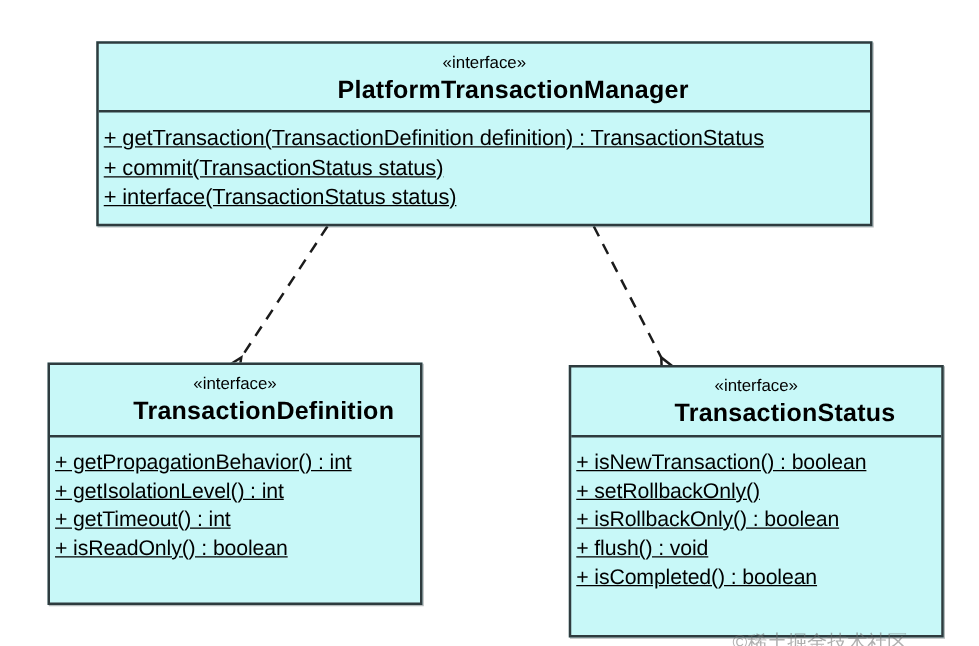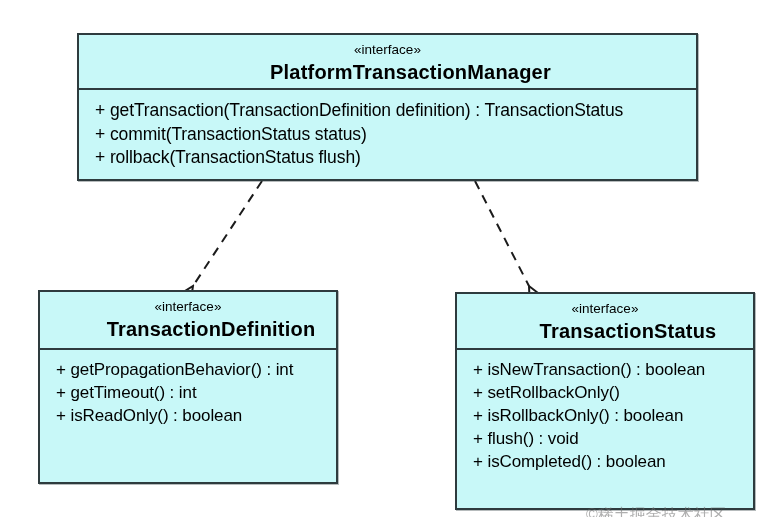--- a/index.html
+++ b/index.html
@@ -44,21 +44,22 @@
   }
   .class-name {
     font-size: 20px;
     font-weight: 700;
     color: #000;
     line-height: 26px;
     letter-spacing: 0.2px;
     margin-left: 46px;
   }
   .methods-compartment {
-    padding: 8px 12px 6px 16px;
+    padding: 8px 12px 6px 4px;
+    text-decoration: underline;
   }
   .method {
     font-size: 17px;
     color: #000;
     white-space: nowrap;
     letter-spacing: -0.1px;
   }
   
   .box-ptm { left: 77px; top: 33px; width: 621px; height: 148px; }
   .box-ptm .title-compartment { height: 55px; }
@@ -108,31 +109,32 @@
   </svg>
 
   <div class="uml-box box-ptm">
     <div class="title-compartment">
       <div class="stereotype">«interface»</div>
       <div class="class-name">PlatformTransactionManager</div>
     </div>
     <div class="methods-compartment">
       <div class="method">+ getTransaction(TransactionDefinition definition) : TransactionStatus</div>
       <div class="method">+ commit(TransactionStatus status)</div>
-      <div class="method">+ rollback(TransactionStatus flush)</div>
+      <div class="method">+ interface(TransactionStatus status)</div>
     </div>
   </div>
 
   <div class="uml-box box-td">
     <div class="title-compartment">
       <div class="stereotype">«interface»</div>
       <div class="class-name">TransactionDefinition</div>
     </div>
     <div class="methods-compartment">
       <div class="method">+ getPropagationBehavior() : int</div>
+      <div class="method">+ getIsolationLevel() : int</div>
       <div class="method">+ getTimeout() : int</div>
       <div class="method">+ isReadOnly() : boolean</div>
     </div>
   </div>
 
   <div class="uml-box box-ts">
     <div class="title-compartment">
       <div class="stereotype">«interface»</div>
       <div class="class-name">TransactionStatus</div>
     </div>

